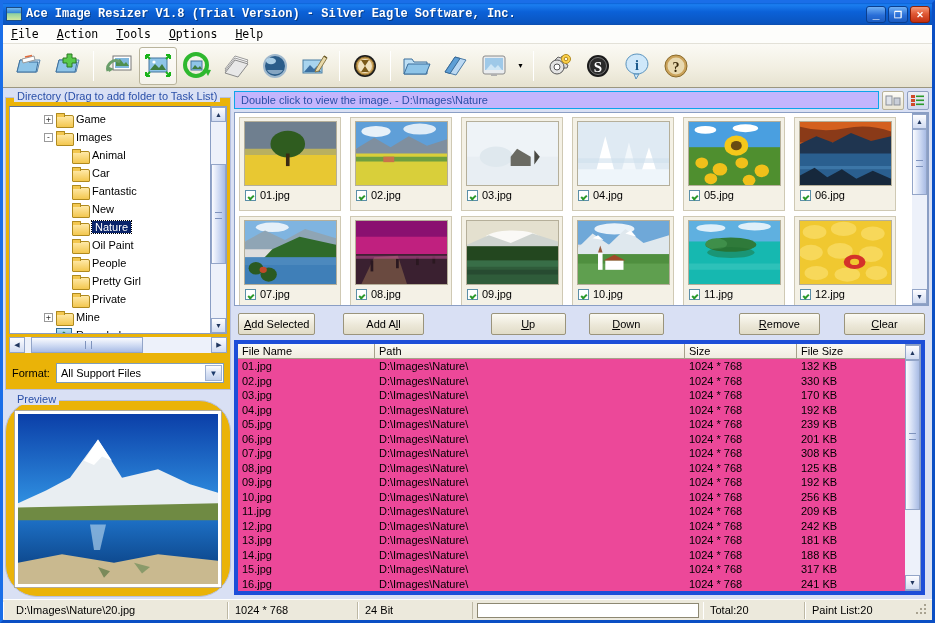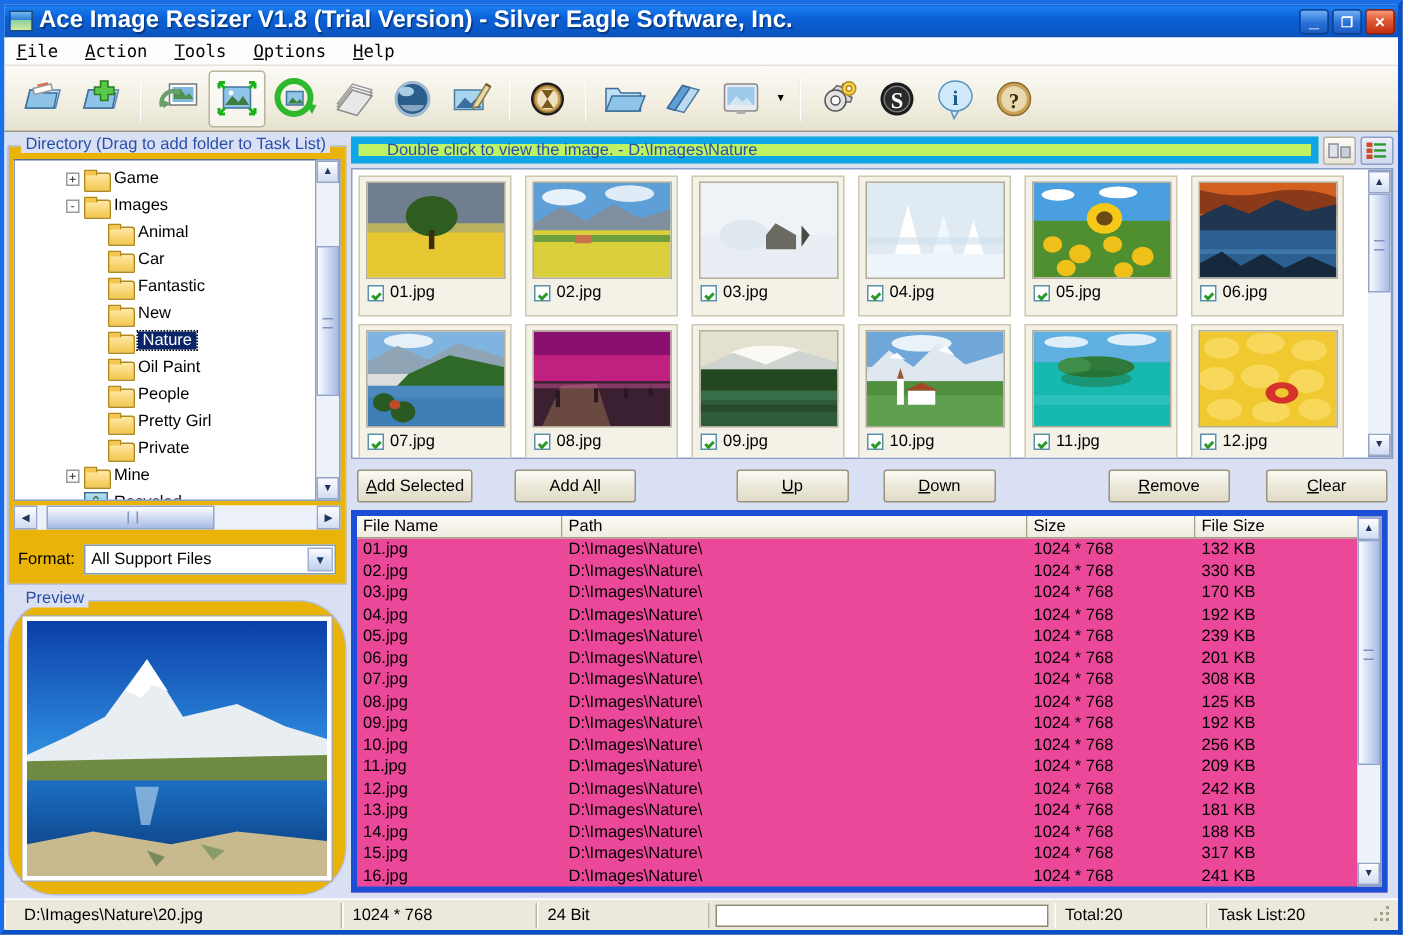--- a/index.html
+++ b/index.html
@@ -21,22 +21,22 @@
     height:22px; flex:0 0 22px;
     background:linear-gradient(to bottom,#0a5fd4 0%,#1b7ef0 8%,#0b61d8 40%,#0a55c0 92%,#0e4fae 100%);
     display:flex; align-items:center; padding:0 2px 0 3px; gap:4px;
   }
   .title-icon{
     width:16px;height:14px;flex:0 0 16px;
     background:linear-gradient(to bottom,#6fb7ef 0%,#2f7fd0 45%,#8fd0a0 46%,#cfe8a0 100%);
     border:1px solid #1b4b84;
   }
   .title-text{
-    color:#fff; font-weight:bold; font-size:16px;
-    font-family:Liberation Sans, sans-serif;
+    color:#fff; font-weight:bold; font-size:12px;
+    font-family:Liberation Mono, monospace;
     letter-spacing:0px; white-space:nowrap; flex:1;
     text-shadow:1px 1px 0 rgba(0,0,0,.35);
   }
   .win-btns{display:flex; gap:2px; align-items:center;}
   .wbtn{
     width:20px;height:17px;border:1px solid #0b3f8f;border-radius:3px;
     background:linear-gradient(to bottom,#6fb0f5,#2a6fd8 55%,#1c5cc0);
     position:relative;
   }
   .wbtn span{position:absolute; color:#fff; font-size:9px; font-weight:bold;
@@ -143,22 +143,22 @@
     position:absolute;right:1px;top:1px;bottom:1px;width:17px;
     background:linear-gradient(to bottom,#fdfdff,#dbe4f6 50%,#c2d0ec);
     border:1px solid #9fb0d0;display:flex;align-items:center;justify-content:center;font-size:8px;color:#1b3a6b;
   }
   .previewbox{margin-top:10px;flex:1;display:flex;flex-direction:column;min-height:0;border-radius:32px;}
   .pv-inner{margin:9px 8px 8px 8px;flex:1;border:1px solid #b3ab97;background:#fff;padding:3px;display:flex;}
   
   .rightcol{flex:1;display:flex;flex-direction:column;min-width:0;padding:2px 3px 2px 1px;}
   .thumbhdr{display:flex;align-items:center;gap:3px;height:20px;flex:0 0 20px;}
   .thumbtitle{
-    flex:1;height:18px;background:#bef264;border:5px solid #0ea5e9;
-    display:flex;align-items:center;padding-left:19px;color:#2a4fa8;font-size:11px;
+    flex:1;height:18px;background:#c4b5fd;border:1px solid #0ea5e9;
+    display:flex;align-items:center;padding-left:6px;color:#2a4fa8;font-size:11px;
   }
   .viewbtn{
     width:22px;height:19px;border:1px solid #b8b29a;border-radius:2px;
     background:linear-gradient(to bottom,#fdfcf7,#eae5d4);display:flex;align-items:center;justify-content:center;
   }
   .viewbtn.on{background:linear-gradient(to bottom,#eceef6,#cfd8ee);border-color:#8e9ec0;}
   .thumbpane{
     flex:0 0 194px;height:194px;margin-top:2px;display:flex;background:#fff;
     border:1px solid #8a9ec4;
   }
@@ -933,21 +933,21 @@
       </div>
     </div>
   </div>
 
   <div class="statusbar">
     <div class="stcell" style="width:225px;flex:0 0 225px;padding-left:12px;">D:\Images\Nature\20.jpg</div>
     <div class="stcell" style="width:130px;flex:0 0 130px;">1024 * 768</div>
     <div class="stcell" style="width:115px;flex:0 0 115px;">24 Bit</div>
     <div class="progress"></div>
     <div class="stcell" style="width:102px;flex:0 0 102px;">Total:20</div>
-    <div class="stcell" style="flex:1;border-right:none;">Task List:20</div>
+    <div class="stcell" style="flex:1;border-right:none;">Paint List:20</div>
     <div class="grip">
       <i style="left:9px;top:9px"></i>
         <i style="left:5px;top:9px"></i>
         <i style="left:9px;top:5px"></i>
       <i style="left:1px;top:9px"></i>
         <i style="left:5px;top:5px"></i>
         <i style="left:9px;top:1px"></i>
     </div>
   </div>
 </div>

